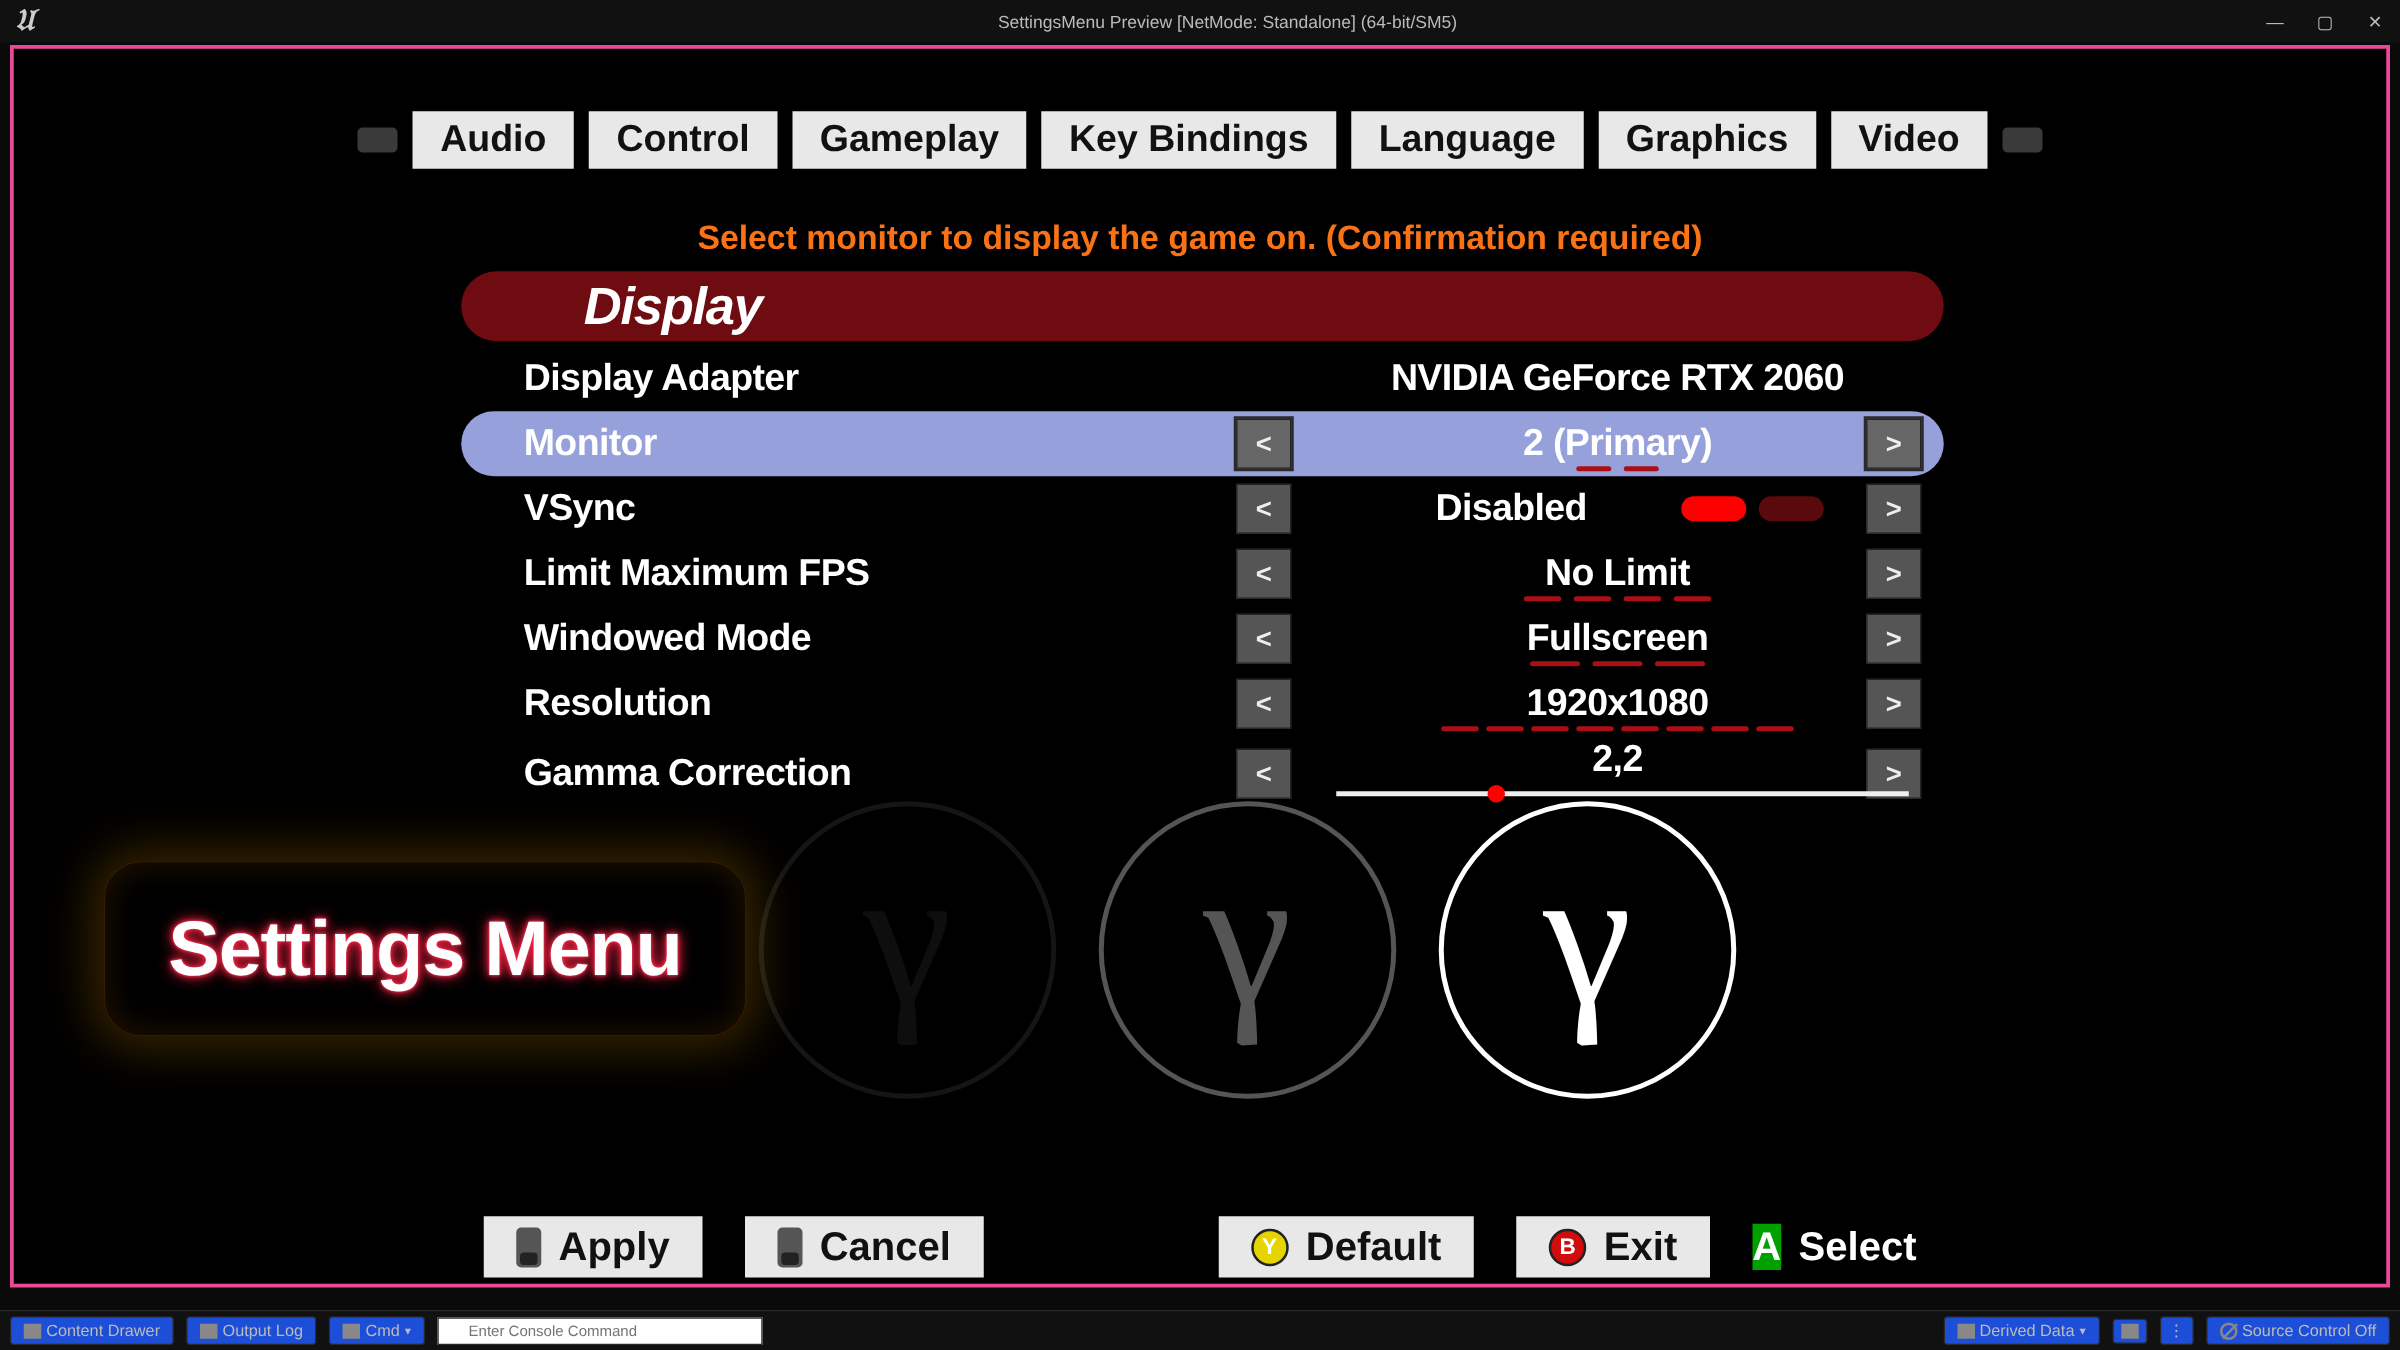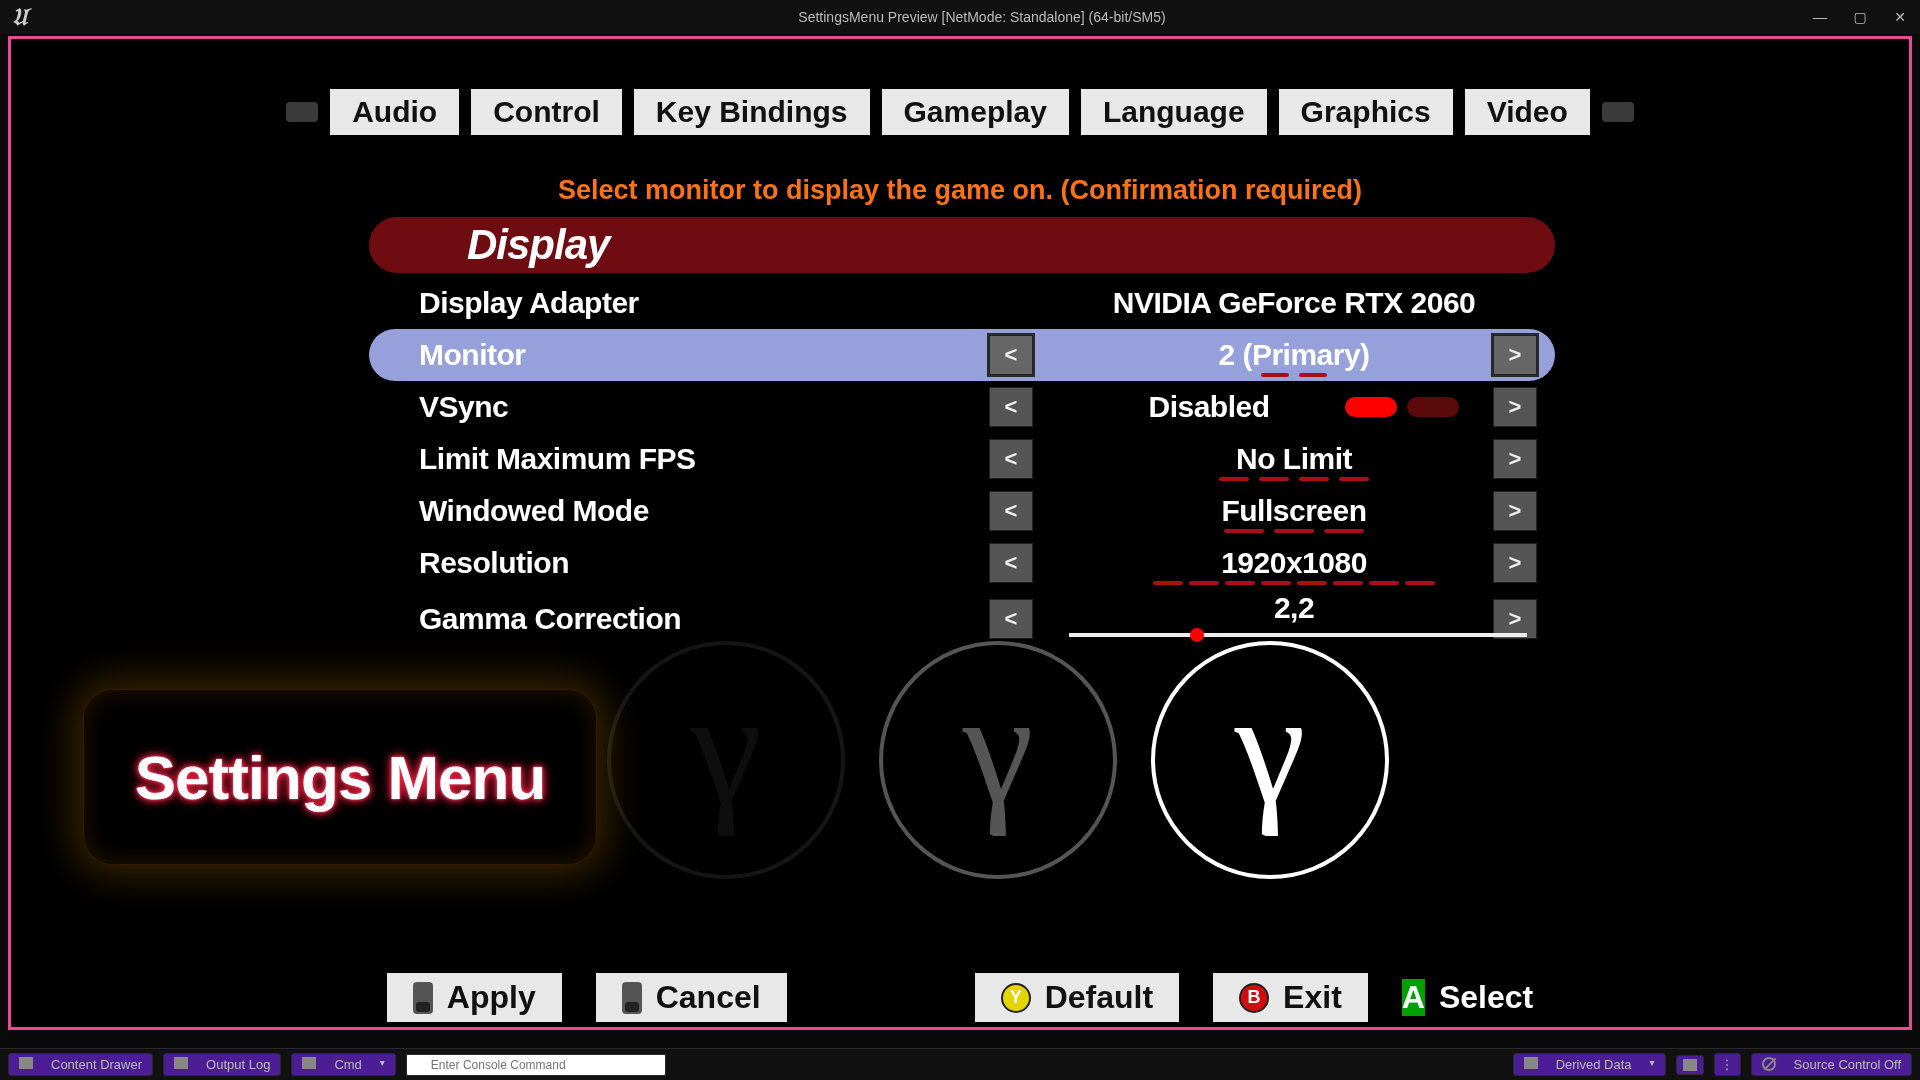--- a/index.html
+++ b/index.html
@@ -59,36 +59,36 @@
 
   
   .gamma-circles { position:absolute; left:596px; top:602px; display:flex; gap:34px; align-items:center; }
   .gcircle { width:238px; height:238px; border-radius:50%; border:4px solid; display:flex; align-items:center; justify-content:center; }
   .gcircle .gamma-glyph { font-size:160px; font-family: Georgia, "Times New Roman", serif;  transform:translateY(-12px); }
   .gc1 { border-color:#151515; color:#0e0e0e; }
   .gc2 { border-color:#555; color:#555; }
   .gc3 { border-color:#fff; color:#fff; }
 
   
-  .badge { position:absolute; left:72px; top:650px; width:514px; height:176px; border-radius:30px; background:#000; display:flex; align-items:center; justify-content:center; border:1px solid #331a00; box-shadow:0 0 38px 10px rgba(255,170,0,0.22), inset 0 0 26px rgba(255,140,0,0.15);}
+  .badge { position:absolute; left:72px; top:650px; width:514px; height:140px; border-radius:30px; background:#000; display:flex; align-items:center; justify-content:center; border:1px solid #331a00; box-shadow:0 0 38px 10px rgba(255,170,0,0.22), inset 0 0 26px rgba(255,140,0,0.15);}
   .badge span { font-size:62px; font-weight:700; color:#fff; text-shadow: 0 0 6px #ff2245, 0 0 12px #ff2245, 0 0 2px #ff88a0; letter-spacing:-1px;}
 
   
   .footer { position:absolute; width:100%; top:934px; display:flex; justify-content:center; gap:34px; align-items:center; }
   .fbtn { background:#e8e8e8; color:#111; font-weight:700; font-size:32px; padding:6px 26px; display:flex; align-items:center; gap:14px; }
   .fbtn .pad-icon { width:20px; height:32px; background:#555; border-radius:4px; display:inline-block; position:relative; }
   .fbtn .pad-icon::after { content:""; position:absolute; bottom:2px; left:3px; width:14px; height:10px; border-radius:3px; background:#222; }
   .fbtn .xbtn { width:30px; height:30px; border-radius:50%; display:inline-flex; align-items:center; justify-content:center; font-size:18px; font-weight:700; color:#fff; border:2px solid #222; }
   .yb { background:#e6d400; color:#5a5300;} .bb { background:#d10c0c;} .ab { background:#00a000; }
   .spacer { width:120px; }
   .hint { display:flex; align-items:center; gap:14px; font-weight:700; font-size:32px; color:#fff; }
 
   
   .status { position:absolute; left:0; bottom:0; width:100%; height:32px; background:#111; border-top:1px solid #2a2a2a; display:flex; align-items:center; gap:10px; padding:0 8px; font-size:13px; color:#bbb; }
-  .status .btn { background:#4c1d95; border:1px solid #2a2a2a; padding:3px 10px; border-radius:3px; display:flex; align-items:flex-start; gap:18px;}
+  .status .btn { background:#1d4ed8; border:1px solid #2a2a2a; padding:3px 10px; border-radius:3px; display:flex; align-items:center; gap:4px;}
   .status .cmdbox { width:260px; height:22px; background:#ffffff; border:1px solid #2a2a2a; padding:0 24px; color:#666; font-size:12px;}
   .status .right { margin-left:auto; display:flex; align-items:center; gap:10px;}
   .tinyicon { width:14px; height:12px; background:#888; display:inline-block; }
   .nope { width:14px; height:14px; border:2px solid #888; border-radius:50%; position:relative; display:inline-block;}
   .nope::after { content:""; position:absolute; left:-2px; top:4px; width:16px; height:2px; background:#888; transform:rotate(-45deg);}
 </style>
 </head>
 <body>
 
 <div class="titlebar">
@@ -100,22 +100,22 @@
     <div class="winbtn">✕</div>
   </div>
 </div>
 
 <div class="viewport">
 
   <div class="tabs-row">
     <span class="lb-hint"></span>
     <div class="tab">Audio</div>
     <div class="tab">Control</div>
+    <div class="tab">Gameplay</div>
     <div class="tab">Key Bindings</div>
-    <div class="tab">Gameplay</div>
     <div class="tab">Language</div>
     <div class="tab">Graphics</div>
     <div class="tab">Video</div>
     <span class="rb-hint"></span>
   </div>
 
   <div class="desc">Select monitor to display the game on. (Confirmation required)</div>
 
   <div class="section-pill">
     <span>Display</span>

